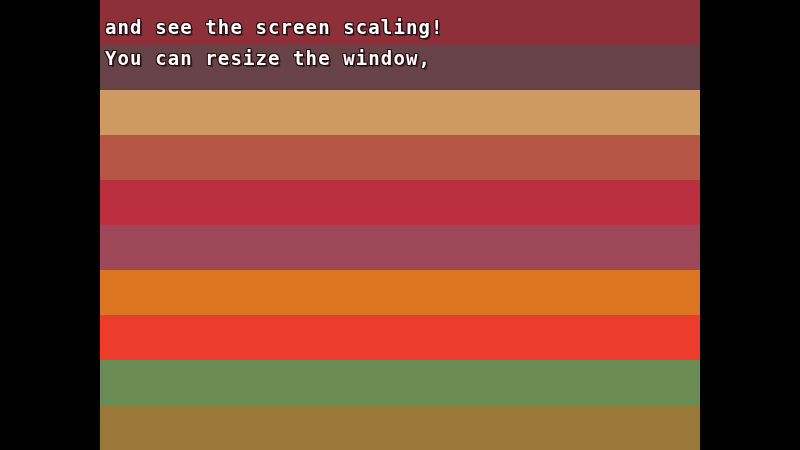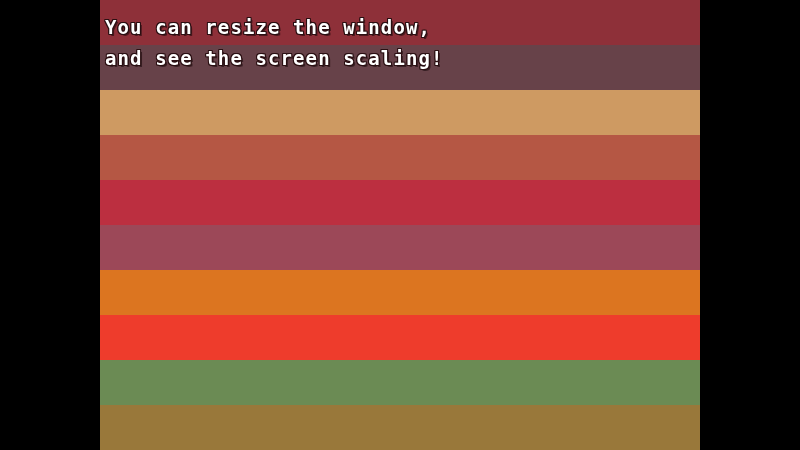--- a/index.html
+++ b/index.html
@@ -113,18 +113,18 @@
       <div class="color-band" style="background-color: rgb(181, 87, 68);"></div>
       <div class="color-band" style="background-color: rgb(188, 47, 64);"></div>
       <div class="color-band" style="background-color: rgb(156, 72, 88);"></div>
       <div class="color-band" style="background-color: rgb(220, 117, 32);"></div>
       <div class="color-band" style="background-color: rgb(238, 60, 44);"></div>
       <div class="color-band" style="background-color: rgb(107, 139, 84);"></div>
       <div class="color-band" style="background-color: rgb(153, 120, 58);"></div>
     </div>
 
     <div id="message-overlay">
+      <span class="message-line" style="color: rgb(255, 255, 255); text-shadow: rgb(43, 16, 19) 1px 0px 0px, rgb(43, 16, 19) -1px 0px 0px, rgb(43, 16, 19) 0px 1px 0px, rgb(43, 16, 19) 0px -1px 0px, rgb(43, 16, 19) 1px 1px 0px, rgb(43, 16, 19) -1px 1px 0px, rgb(43, 16, 19) 1px -1px 0px, rgb(43, 16, 19) -1px -1px 0px, rgba(20, 6, 8, 0.55) 2px 2px 0px;">and see the screen scaling!</span>
       <span class="message-line" style="color: rgb(255, 255, 255); text-shadow: rgb(43, 16, 19) 1px 0px 0px, rgb(43, 16, 19) -1px 0px 0px, rgb(43, 16, 19) 0px 1px 0px, rgb(43, 16, 19) 0px -1px 0px, rgb(43, 16, 19) 1px 1px 0px, rgb(43, 16, 19) -1px 1px 0px, rgb(43, 16, 19) 1px -1px 0px, rgb(43, 16, 19) -1px -1px 0px, rgba(20, 6, 8, 0.55) 2px 2px 0px;">You can resize the window,</span>
-      <span class="message-line" style="color: rgb(255, 255, 255); text-shadow: rgb(43, 16, 19) 1px 0px 0px, rgb(43, 16, 19) -1px 0px 0px, rgb(43, 16, 19) 0px 1px 0px, rgb(43, 16, 19) 0px -1px 0px, rgb(43, 16, 19) 1px 1px 0px, rgb(43, 16, 19) -1px 1px 0px, rgb(43, 16, 19) 1px -1px 0px, rgb(43, 16, 19) -1px -1px 0px, rgba(20, 6, 8, 0.55) 2px 2px 0px;">and see the screen scaling!</span>
     </div>
 
   </div>
 </div>
 
 </body></html>

